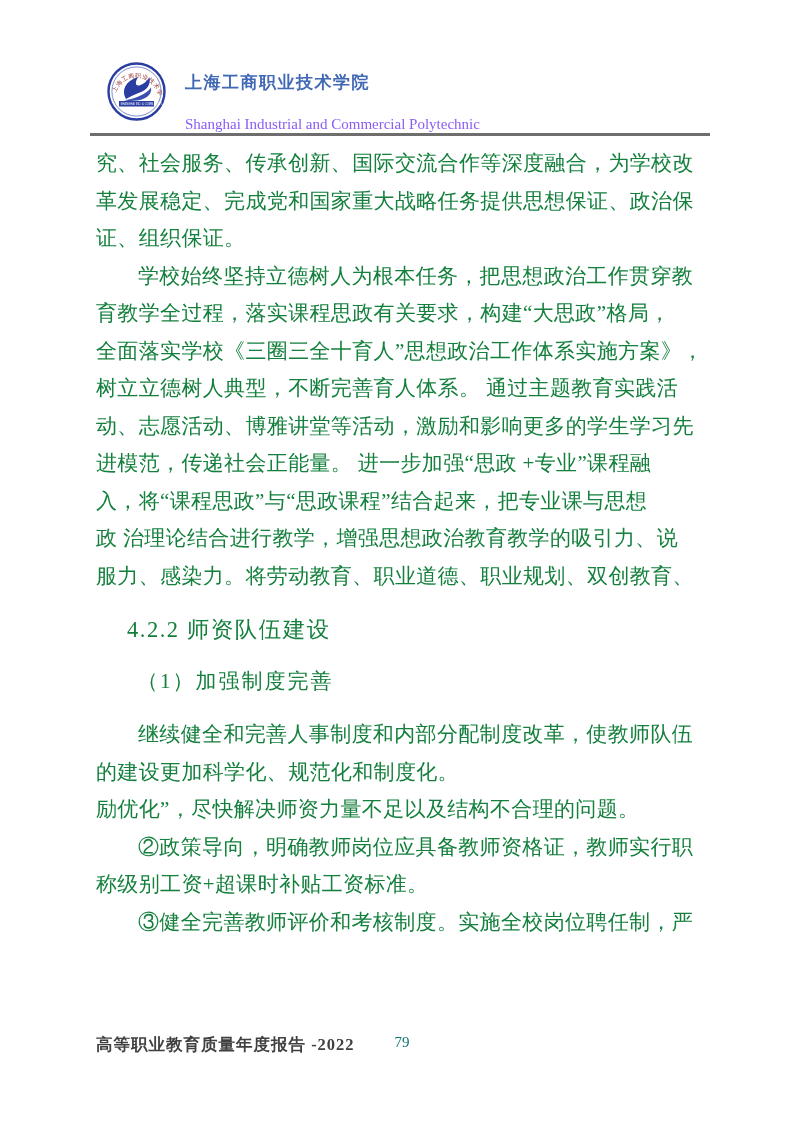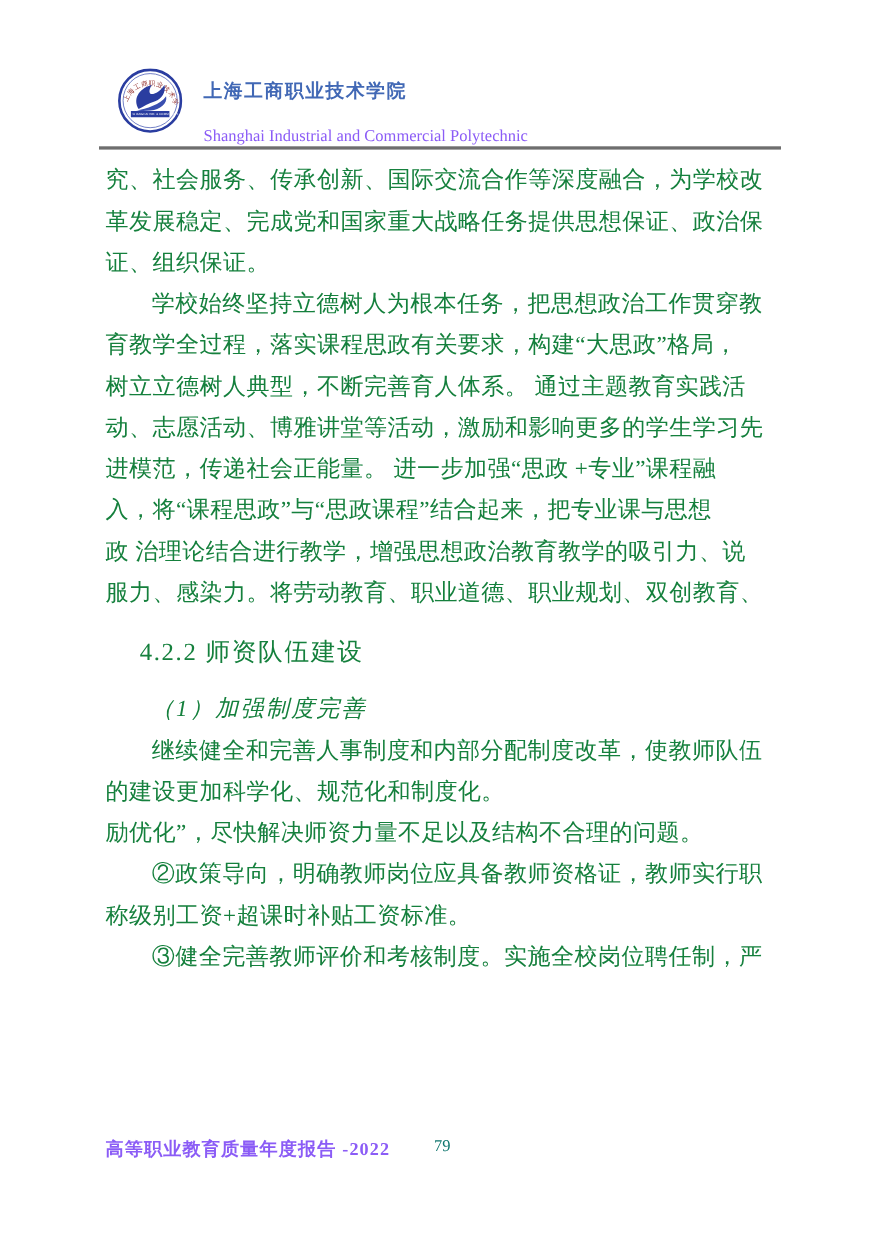--- a/index.html
+++ b/index.html
@@ -35,27 +35,27 @@
     font-size:21px;height:37.5px;line-height:37.5px;
     letter-spacing:0.35px;white-space:nowrap;color:#15803d;
   }
   .line.body-indent{text-indent:2em;}
   .line.heading{
     font-size:22.5px;height:38px;line-height:38px;
     margin-top:16px;margin-bottom:13px;padding-left:31px;letter-spacing:1.5px;
   }
   .line.subheading{
     font-size:21px;height:38px;line-height:38px;
-    margin-bottom:1px;padding-left:41px;font-style:italic;letter-spacing:2px;
+    margin-bottom:16px;padding-left:41px;letter-spacing:2px;
   }
   
   .ftr{position:absolute;left:96px;top:1034px;width:612px;height:26px;}
   .ftr-title{
     position:absolute;left:0;top:0;
-    font-size:16.5px;font-weight:bold;color:#8b5cf6;letter-spacing:1px;
+    font-size:16.5px;font-weight:bold;color:#404040;letter-spacing:1px;
     font-family:"Liberation Serif","DejaVu Serif",serif;
   }
   .page-num{
     position:absolute;left:50%;transform:translateX(-50%);top:0;
     font-size:15px;color:#0f766e;
   }
 </style>
 </head>
 <body>
 
@@ -85,20 +85,21 @@
     </div>
   </div>
   <div class="hdr-rule"></div>
 
   <div class="content" id="content">
       <div class="line body">究、社会服务、传承创新、国际交流合作等深度融合，为学校改</div>
       <div class="line body">革发展稳定、完成党和国家重大战略任务提供思想保证、政治保</div>
       <div class="line body">证、组织保证。</div>
       <div class="line body-indent">学校始终坚持立德树人为根本任务，把思想政治工作贯穿教</div>
       <div class="line body">育教学全过程，落实课程思政有关要求，构建“大思政”格局，</div>
+      <div class="line body">全面落实学校《三圈三全十育人”思想政治工作体系实施方案》，</div>
       <div class="line body">树立立德树人典型，不断完善育人体系。 通过主题教育实践活</div>
       <div class="line body">动、志愿活动、博雅讲堂等活动，激励和影响更多的学生学习先</div>
       <div class="line body">进模范，传递社会正能量。 进一步加强“思政 +专业”课程融</div>
       <div class="line body">入，将“课程思政”与“思政课程”结合起来，把专业课与思想</div>
       <div class="line body">政 治理论结合进行教学，增强思想政治教育教学的吸引力、说</div>
       <div class="line body">服力、感染力。将劳动教育、职业道德、职业规划、双创教育、</div>
       <div class="line heading">4.2.2 师资队伍建设</div>
       <div class="line subheading">（1）加强制度完善</div>
       <div class="line body-indent">继续健全和完善人事制度和内部分配制度改革，使教师队伍</div>
       <div class="line body">的建设更加科学化、规范化和制度化。</div>

